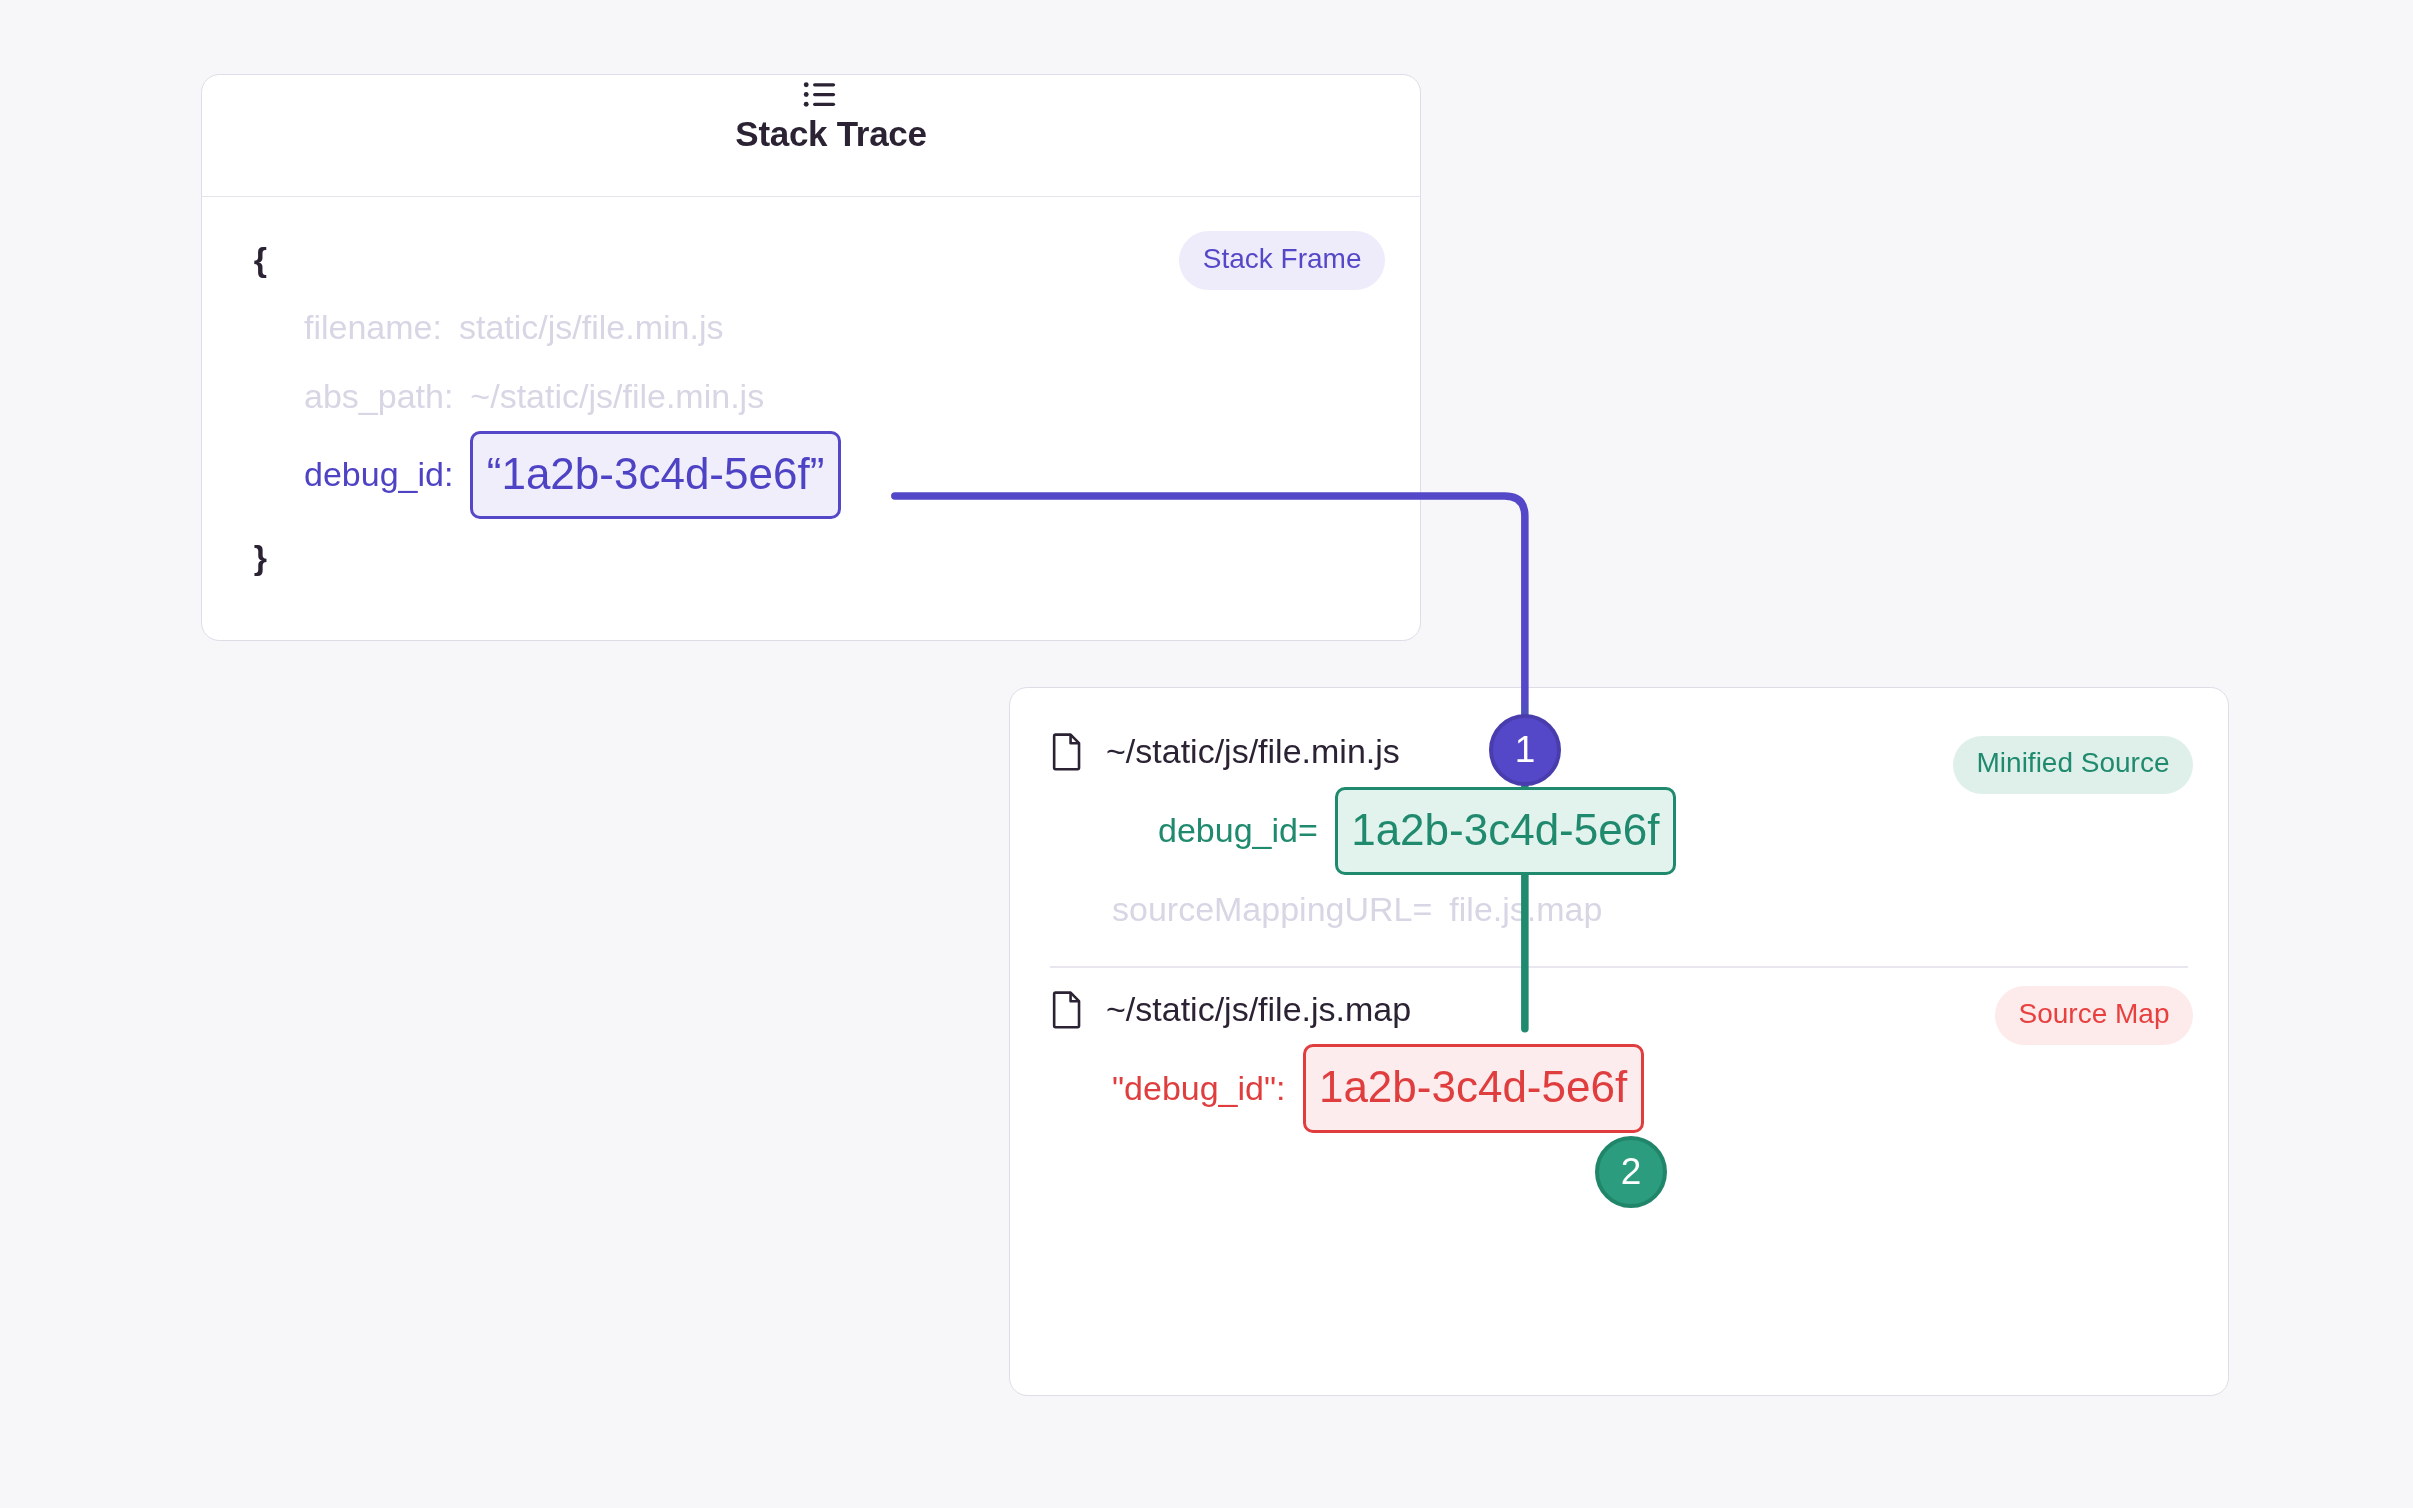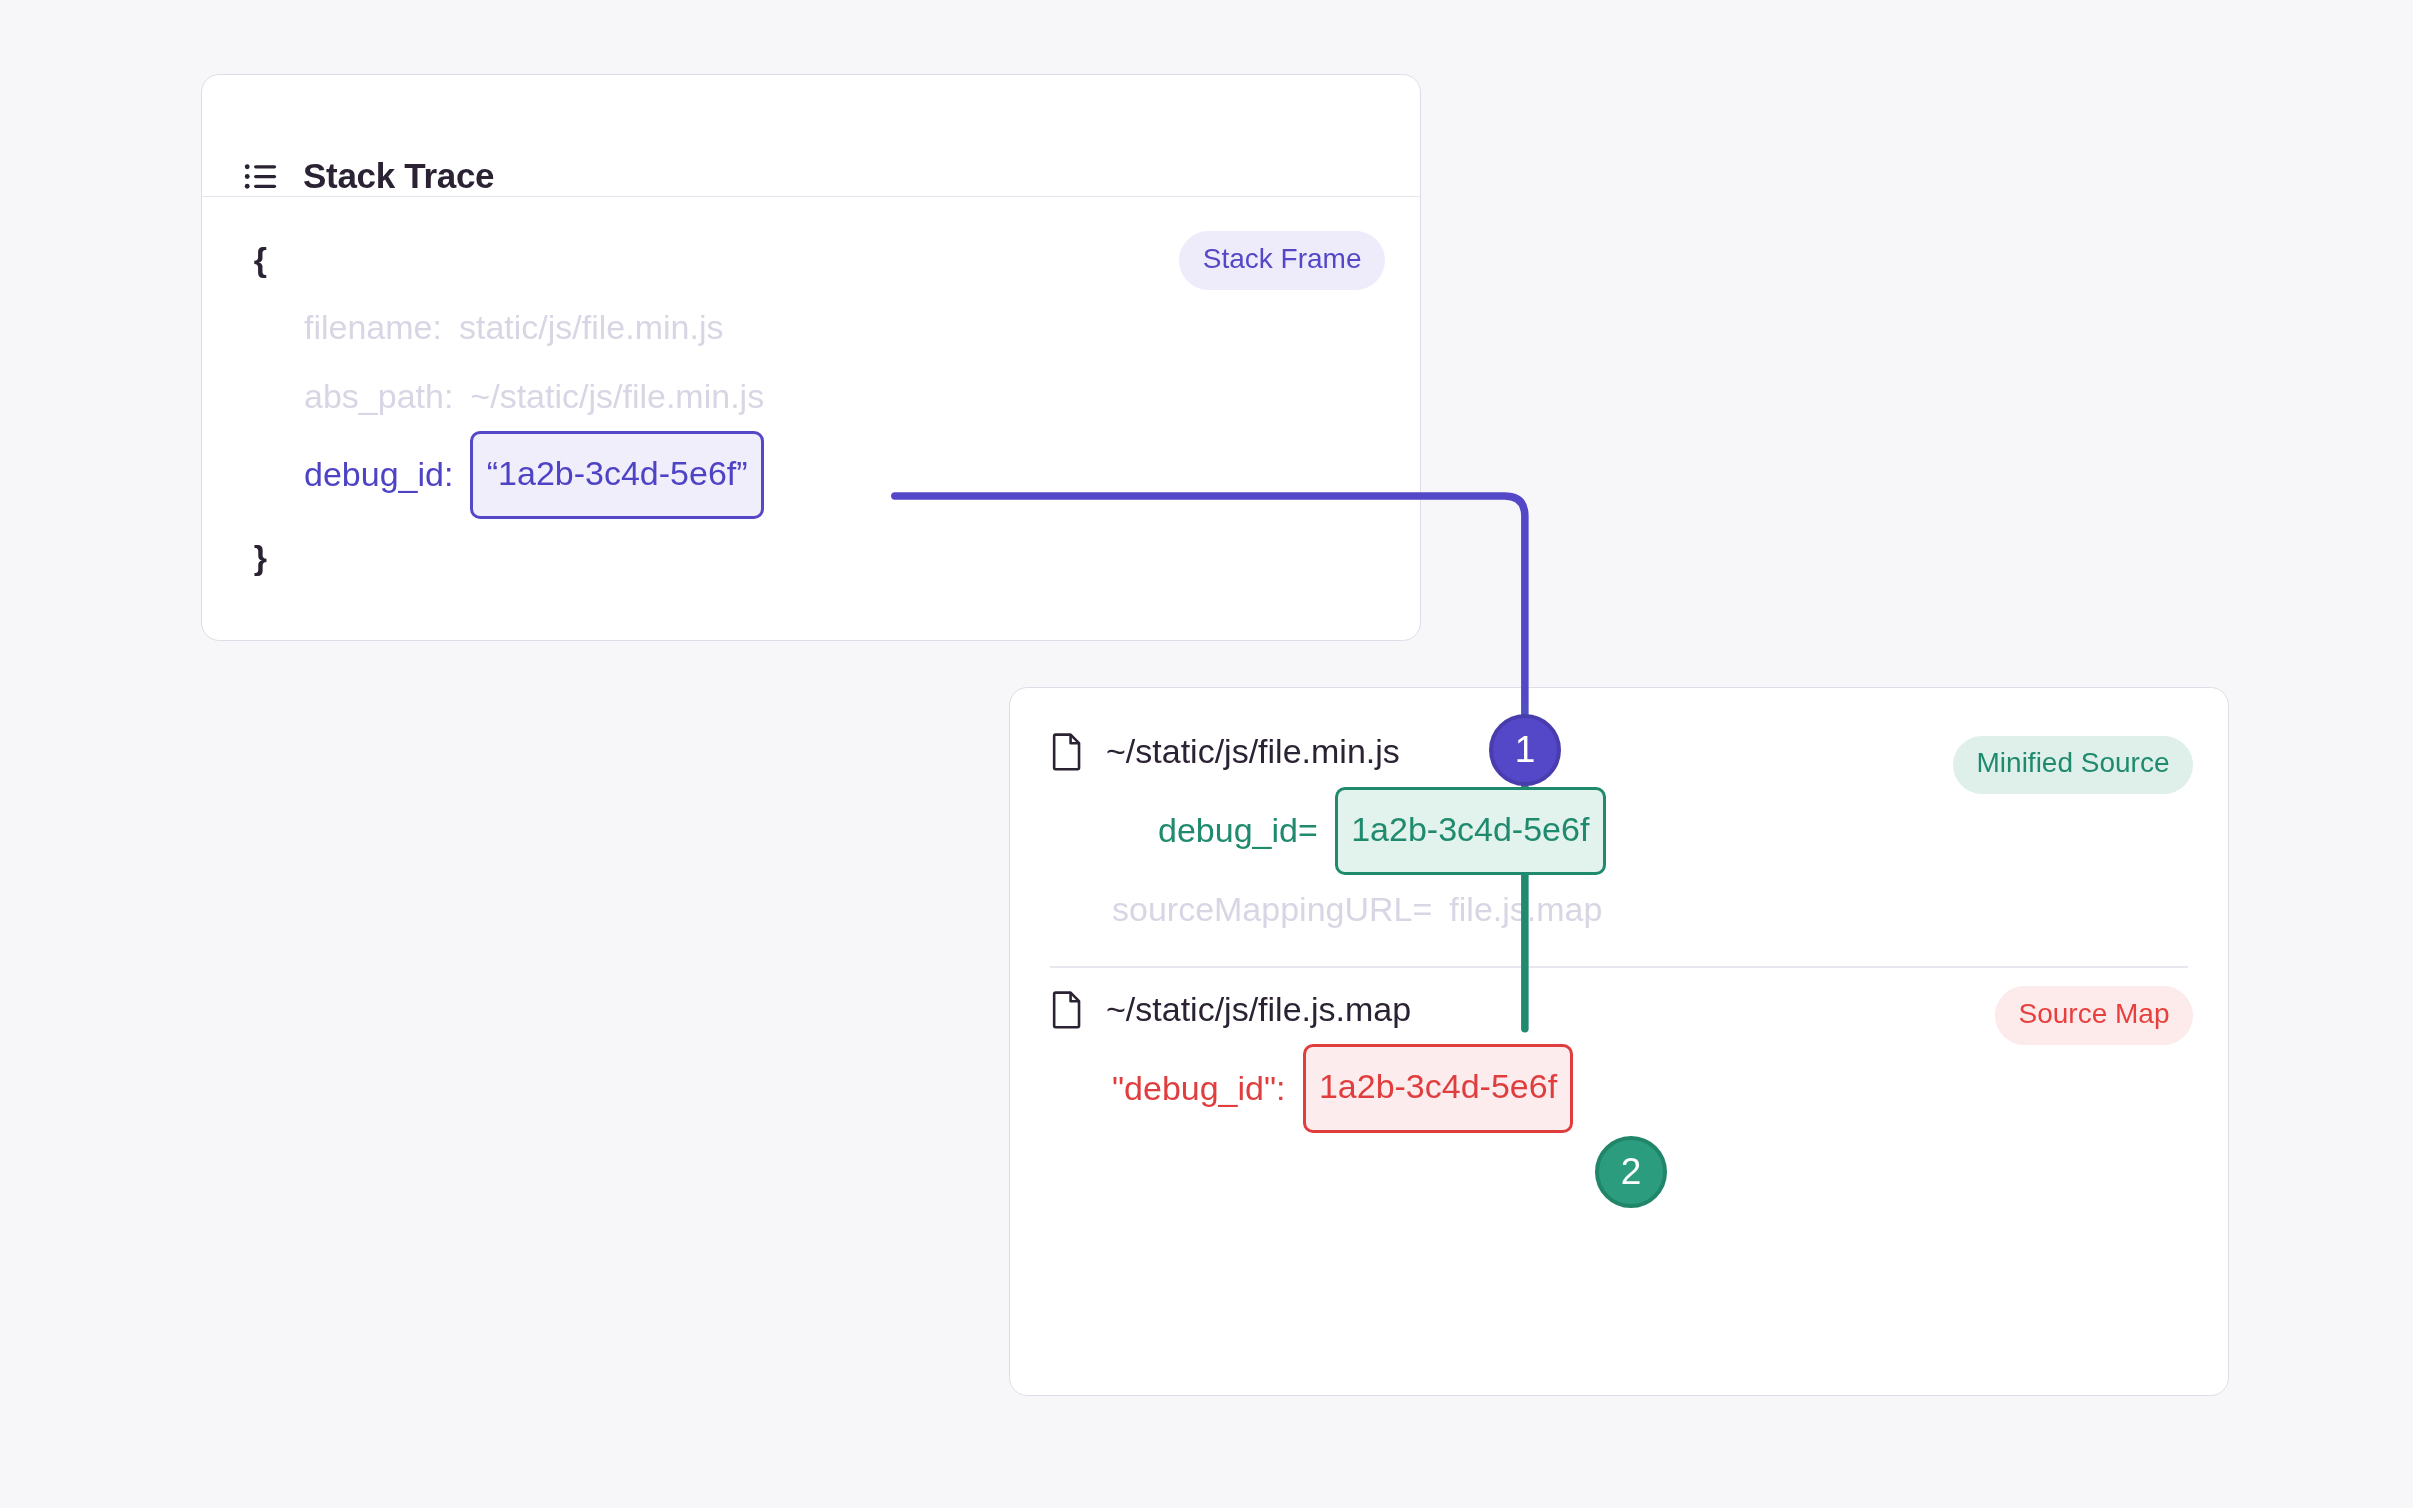--- a/index.html
+++ b/index.html
@@ -33,25 +33,26 @@
   }
   #artifact-bundle-card {
     left: 1009px;
     top: 687px;
     width: 1220px;
     height: 709px;
   }
 
   .card-header {
     display: flex;
-    align-items: flex-end;
+    align-items: center;
     height: 122px;
     padding-left: 40px;
     border-bottom: 1.7px solid #e6e4ec;
     box-sizing: border-box;
+    flex-direction: column;
   }
   .card-header .hdr-icon {
     width: 39px;
     height: 39px;
     margin-right: 22px;
     flex: none;
     display: block;
   }
   .card-title {
     font-size: 35px;
@@ -85,21 +86,21 @@
   .muted { color: #d8d6e4; }
   .key-purple { color: #4e43c4; }
   .gap { display: inline-block; width: 17px; }
 
   
   .chip {
     display: inline-flex;
     align-items: center;
     justify-content: center;
     box-sizing: border-box;
-    font-size: 34px;
+    font-size: 44px;
     border-radius: 10px;
     padding: 5px 13.4px 8.4px 13.4px;
     position: relative;
     z-index: 6;
   }
   .chip-purple {
     border: 3.4px solid #5548c8;
     background: #f0eefb;
     color: #4e43c4;
   }

